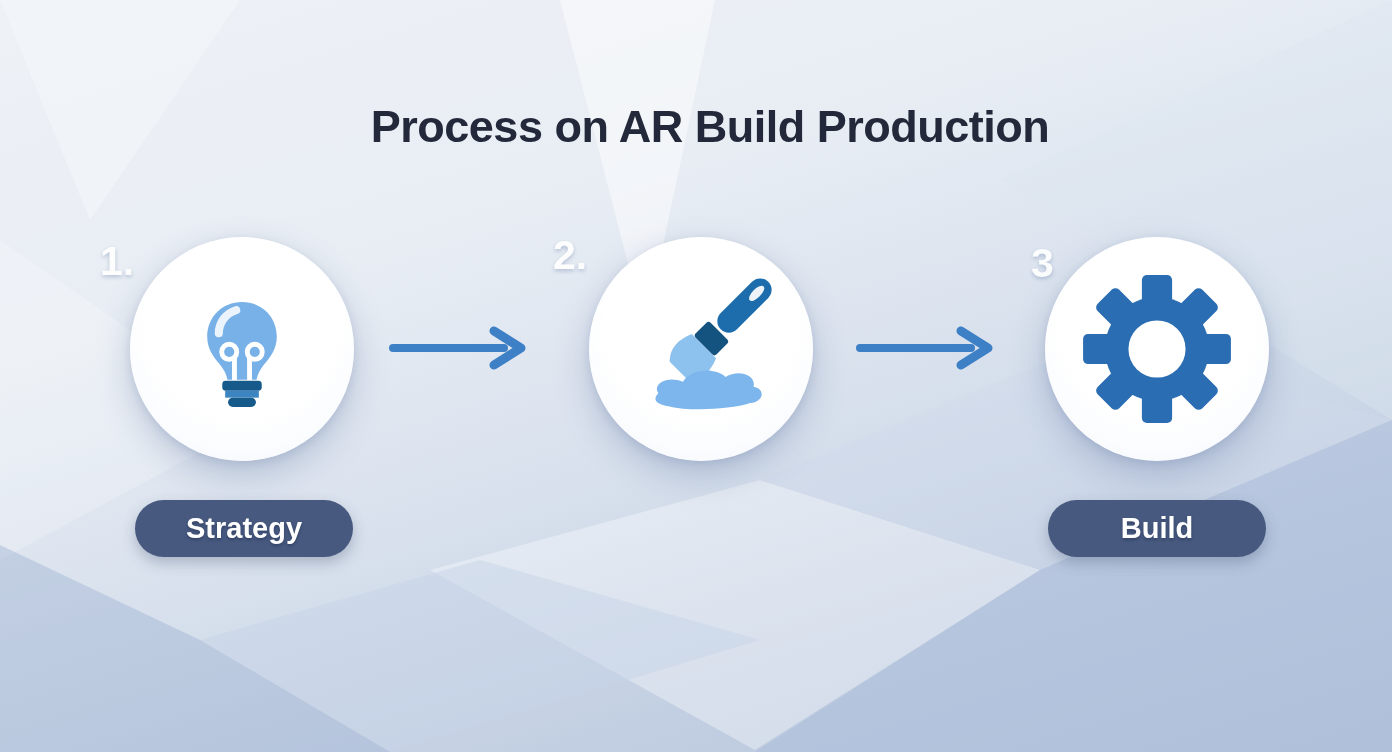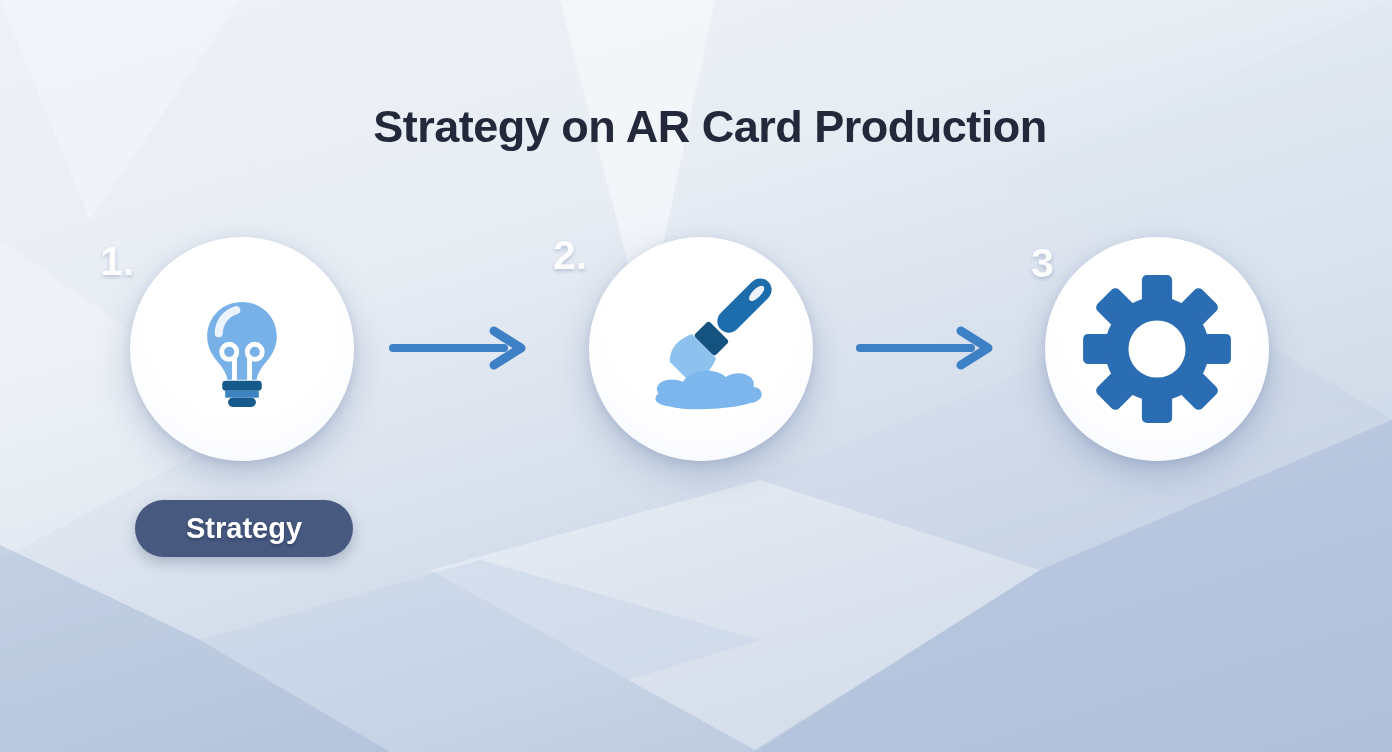--- a/index.html
+++ b/index.html
@@ -100,21 +100,21 @@
     <polygon points="560,0 715,0 645,330" fill="#ffffff" opacity="0.45"></polygon>
     <polygon points="1392,0 1392,420 1000,180" fill="#dde5f0" opacity="0.4"></polygon>
     <polygon points="0,240 260,420 0,560" fill="#ffffff" opacity="0.22"></polygon>
     <polygon points="760,480 1040,570 1392,420 1100,340" fill="#cfdaea" opacity="0.4"></polygon>
     <polygon points="430,570 760,480 1040,570 755,750" fill="#ffffff" opacity="0.35"></polygon>
     <polygon points="390,752 200,640 480,560 760,640" fill="#c6d3e7" opacity="0.5"></polygon>
     <polygon points="0,752 0,545 200,640 390,752" fill="#9fb3d3" opacity="0.45"></polygon>
     <polygon points="1040,570 1392,420 1392,752 755,752" fill="#a9bcd9" opacity="0.5"></polygon>
   </svg>
 
-  <div class="title">Strategy on AR Card Production</div>
+  <div class="title">Process on AR Build Production</div>
 
   <div class="step-number" style="left:100px; top:238px;">1.</div>
   <div class="icon-circle" style="left:130px; top:237px;">
     <svg width="116" height="152" viewBox="0 0 100 100" style="margin-top:8px;">
       <path class="ic-light" d="M50,6 C67,6 80,19 80,36 C80,46 75,53 69,60 C66,64 63.5,68 62.5,73 L37.5,73 C36.5,68 34,64 31,60 C25,53 20,46 20,36 C20,19 33,6 50,6 Z"></path>
       <path class="ic-white-stroke" d="M30,33 A21,21 0 0 1 45,13" stroke-width="7" opacity="0.85"></path>
       <circle class="ic-white-stroke" cx="39" cy="49" r="6.5" stroke-width="4.2"></circle>
       <circle class="ic-white-stroke" cx="61" cy="49" r="6.5" stroke-width="4.2"></circle>
       <path class="ic-white-stroke" d="M43.5,73 L43.5,54" stroke-width="4.2"></path>
       <path class="ic-white-stroke" d="M56.5,73 L56.5,54" stroke-width="4.2"></path>
@@ -160,14 +160,17 @@
         <rect x="41" y="6" width="18" height="18" rx="3" transform="rotate(135 50 50)"></rect>
         <rect x="41" y="6" width="18" height="18" rx="3" transform="rotate(180 50 50)"></rect>
         <rect x="41" y="6" width="18" height="18" rx="3" transform="rotate(225 50 50)"></rect>
         <rect x="41" y="6" width="18" height="18" rx="3" transform="rotate(270 50 50)"></rect>
         <rect x="41" y="6" width="18" height="18" rx="3" transform="rotate(315 50 50)"></rect>
         <circle cx="50" cy="50" r="31"></circle>
       </g>
       <circle cx="50" cy="50" r="17" fill="#ffffff"></circle>
     </svg>
   </div>
+  <div class="label-pill" style="left:1048px; top:500px;">
+    <span>Build</span>
+  </div>
 
 </div>
 
 </body></html>

